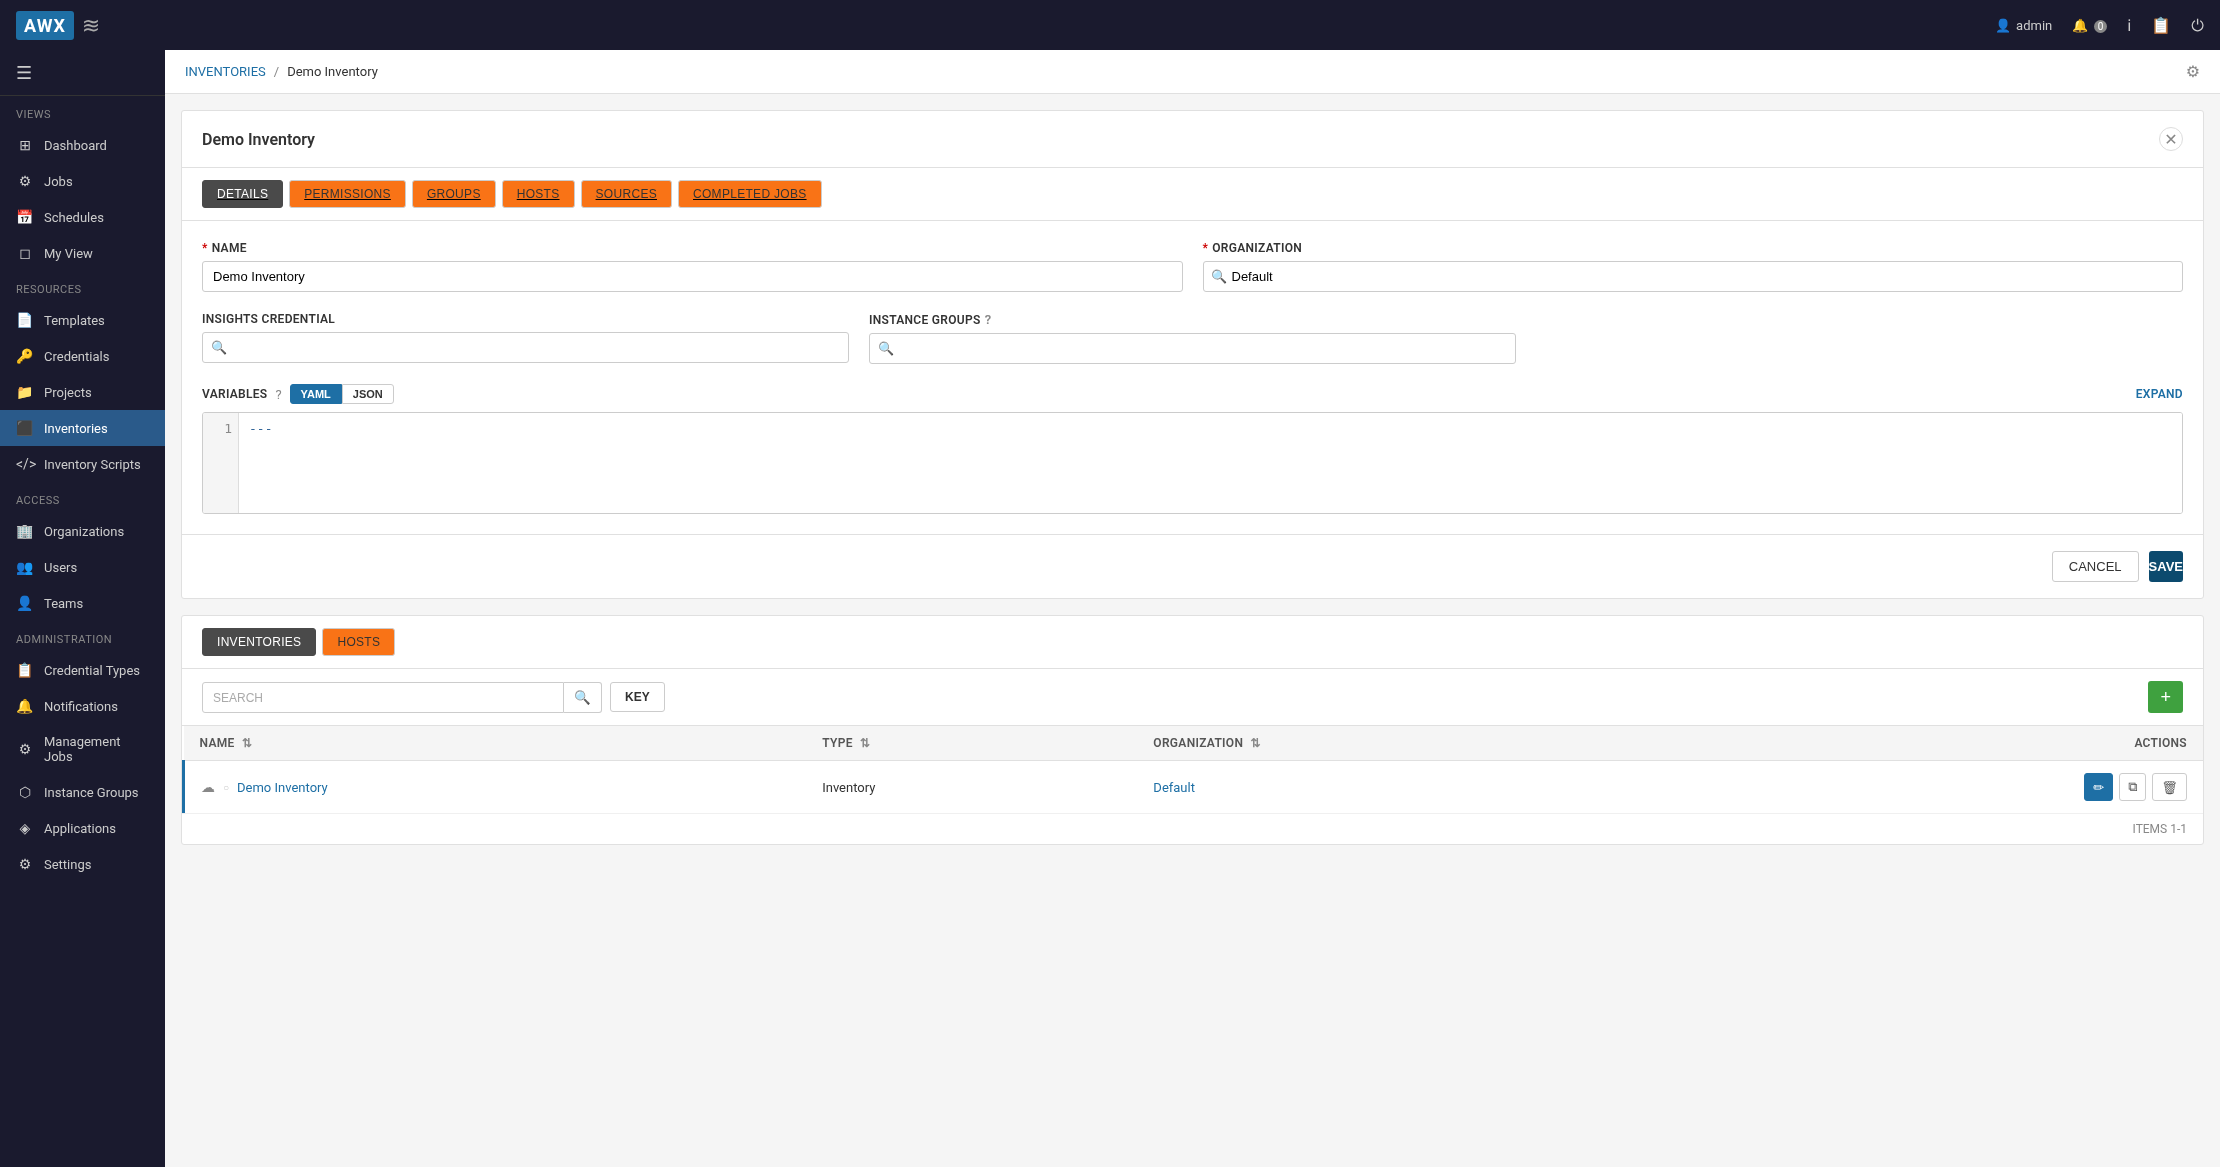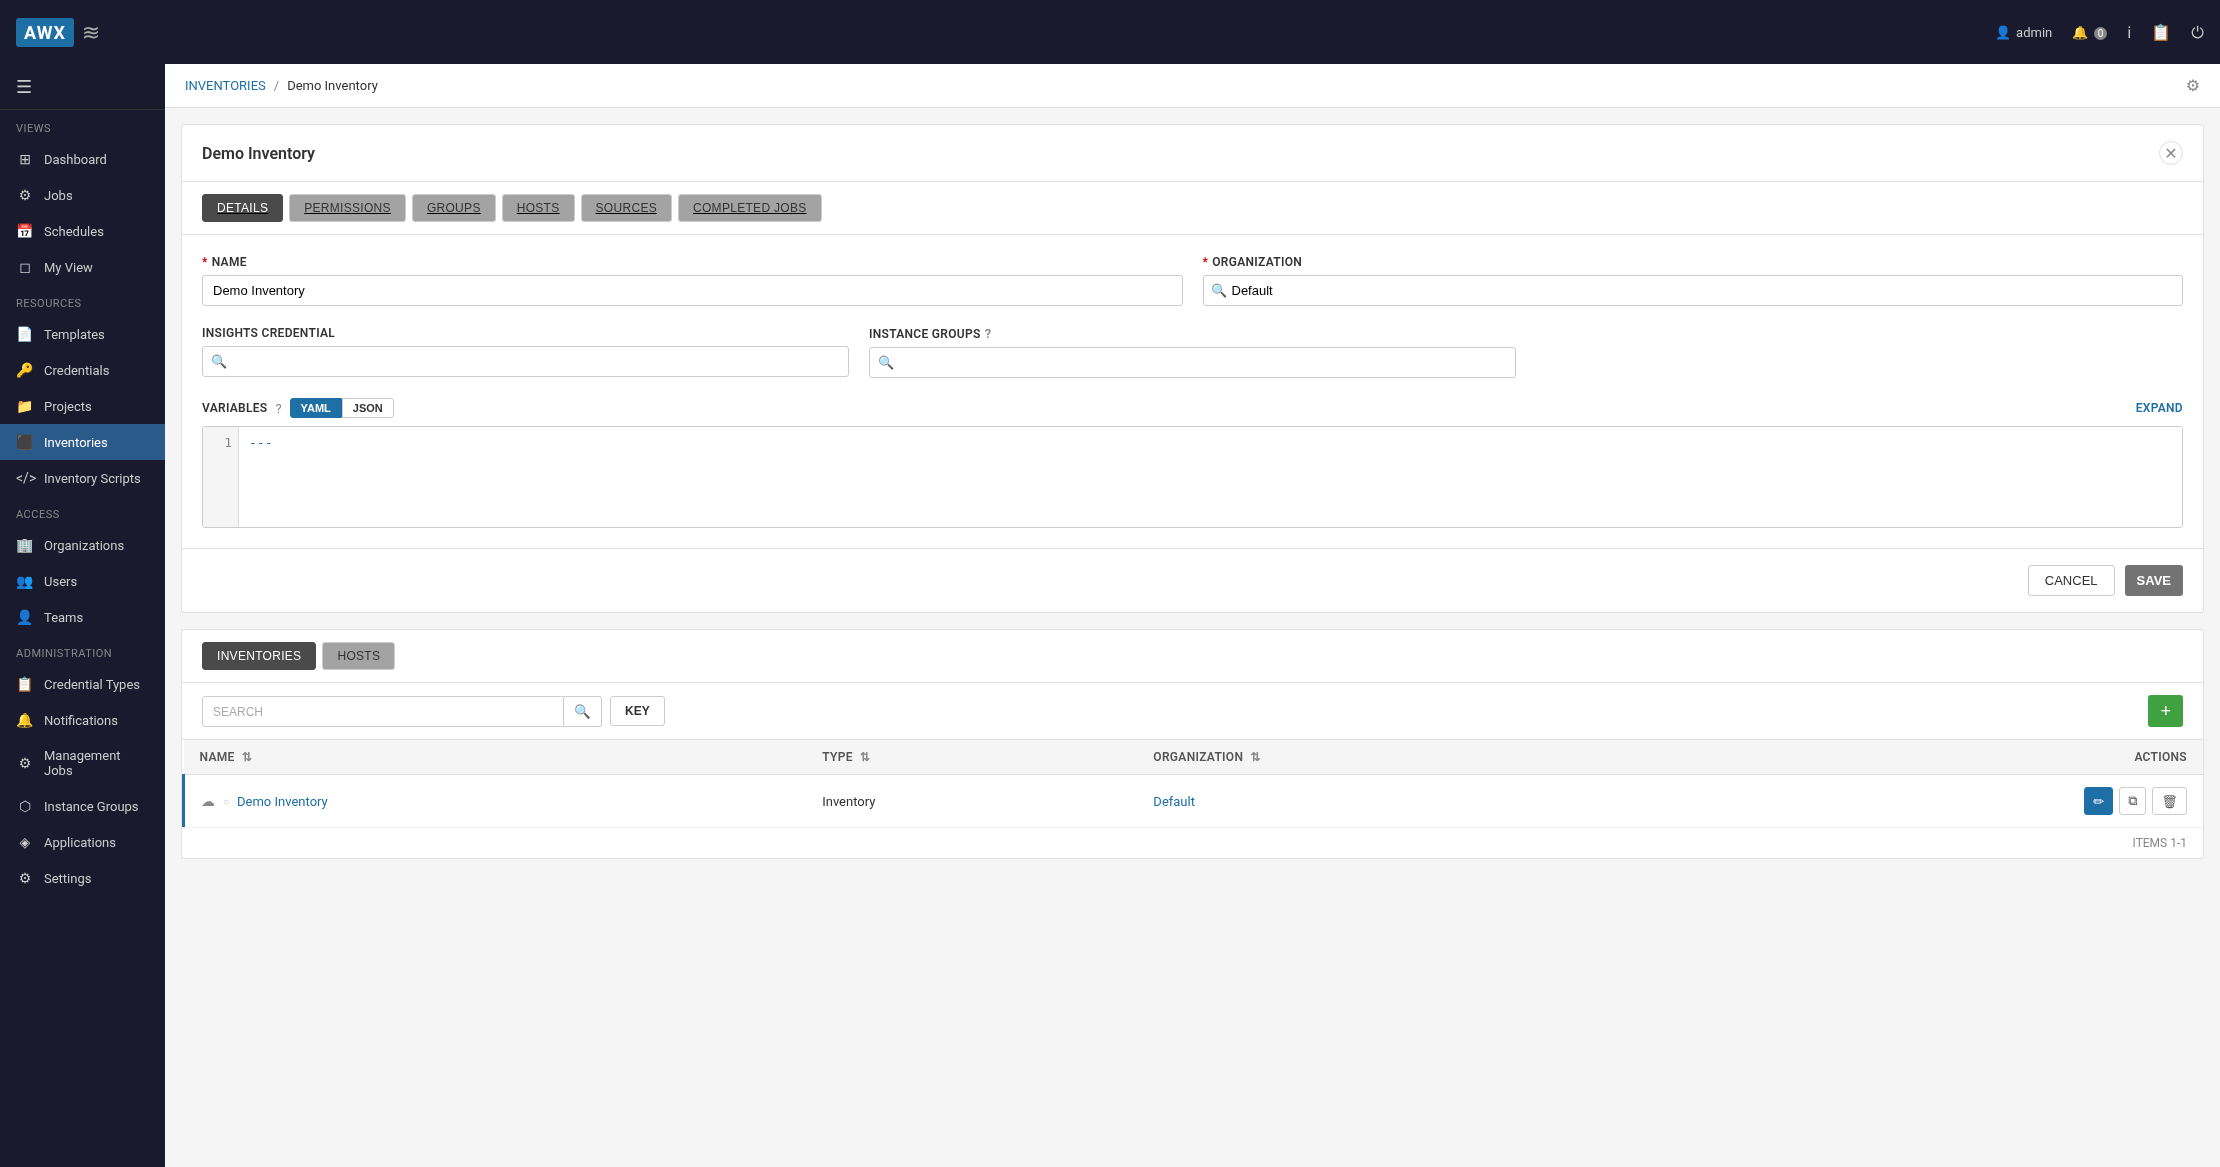--- a/index.html
+++ b/index.html
@@ -1,21 +1,21 @@
 <!DOCTYPE html>
 <html><head>
   <meta charset="utf-8">
   <style>
     * { box-sizing: border-box; margin: 0; padding: 0; }
     body { font-family: -apple-system, BlinkMacSystemFont, "Segoe UI", Roboto, sans-serif; font-size: 14px; background: #f5f5f5; display: flex; flex-direction: column; height: 100vh; overflow: hidden; }
 
     
     .top-header {
       background: #1a1a2e;
-      height: 64px;
+      height: 50px;
       display: flex;
       align-items: center;
       justify-content: space-between;
       padding: 0 16px;
       flex-shrink: 0;
       z-index: 100;
     }
     .logo {
       display: flex;
       align-items: center;
@@ -166,21 +166,21 @@
     .tab-bar {
       display: flex;
       gap: 6px;
       padding: 12px 20px;
       border-bottom: 1px solid #e0e0e0;
       text-decoration: underline;
     }
     .tab-btn {
       padding: 6px 14px;
       border: 1px solid #ccc;
-      background: #a3a3a3;
+      background: #f97316;
       cursor: pointer;
       font-size: 12px;
       color: #333;
       border-radius: 3px;
       text-transform: uppercase;
       letter-spacing: 0.3px;
       font-weight: 500;
     }
     .tab-btn.active {
       background: #4a4a4a;
@@ -316,22 +316,22 @@
     .btn-cancel {
       padding: 7px 16px;
       border: 1px solid #ccc;
       background: white;
       color: #333;
       border-radius: 3px;
       cursor: pointer;
       font-size: 13px;
     }
     .btn-save {
-      padding: 7px 12px;
-      background: #737373;
+      padding: 7px 0;
+      background: #0c4a6e;
       color: white;
       border: none;
       border-radius: 3px;
       cursor: pointer;
       font-size: 13px;
       font-weight: 600;
     }
 
     
     .list-panel {

